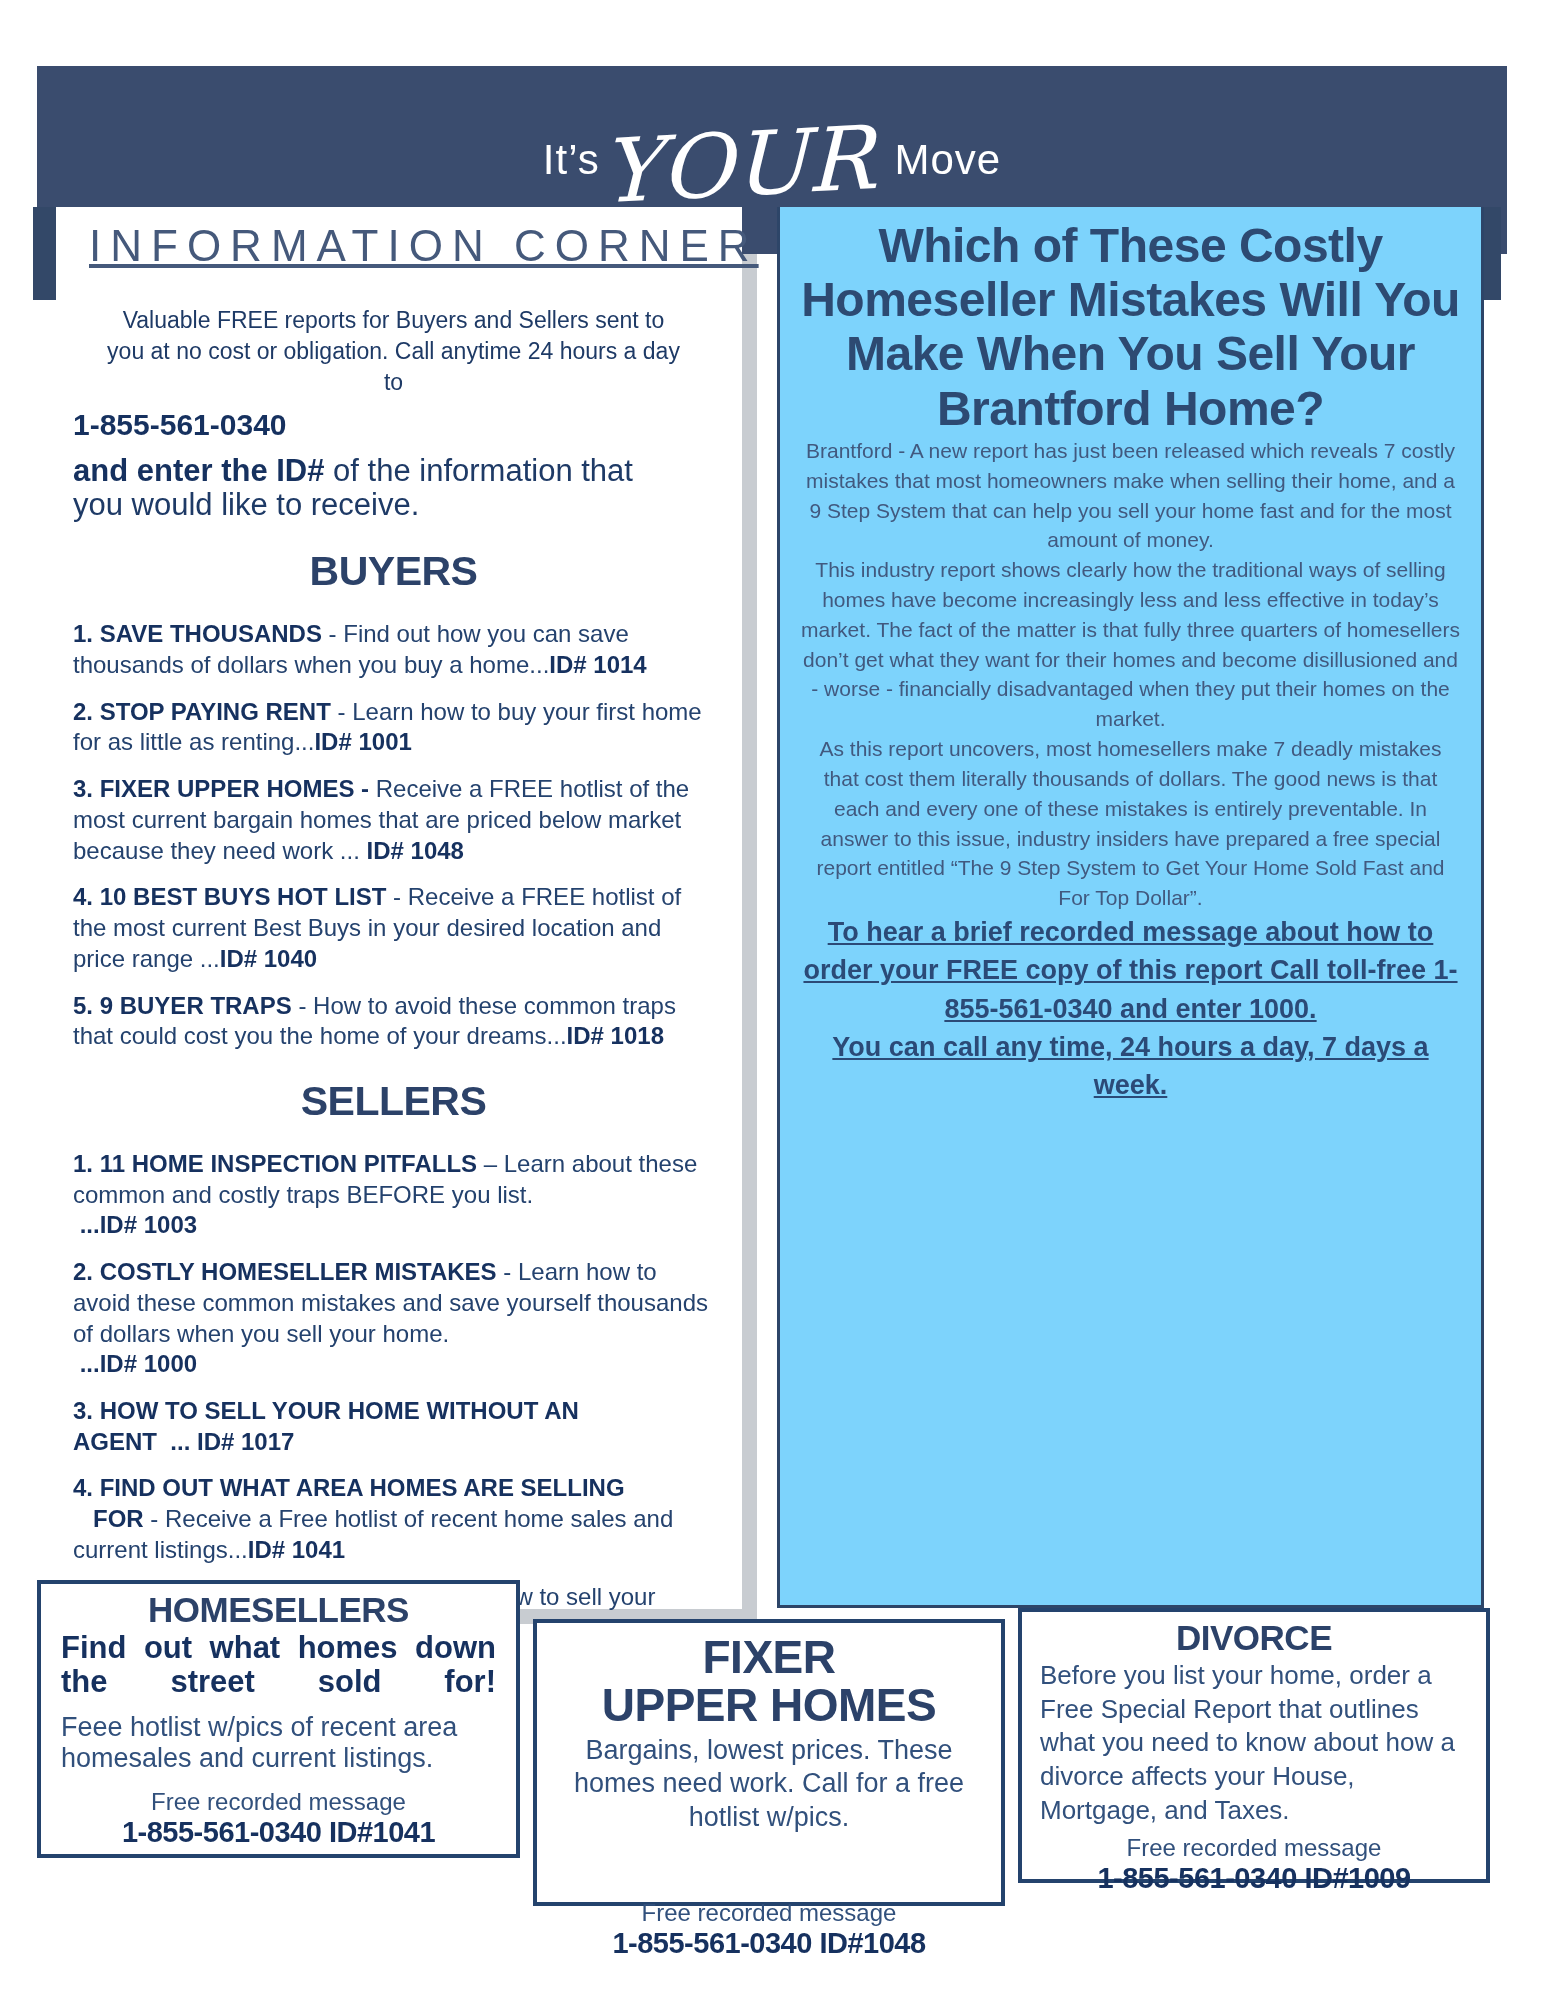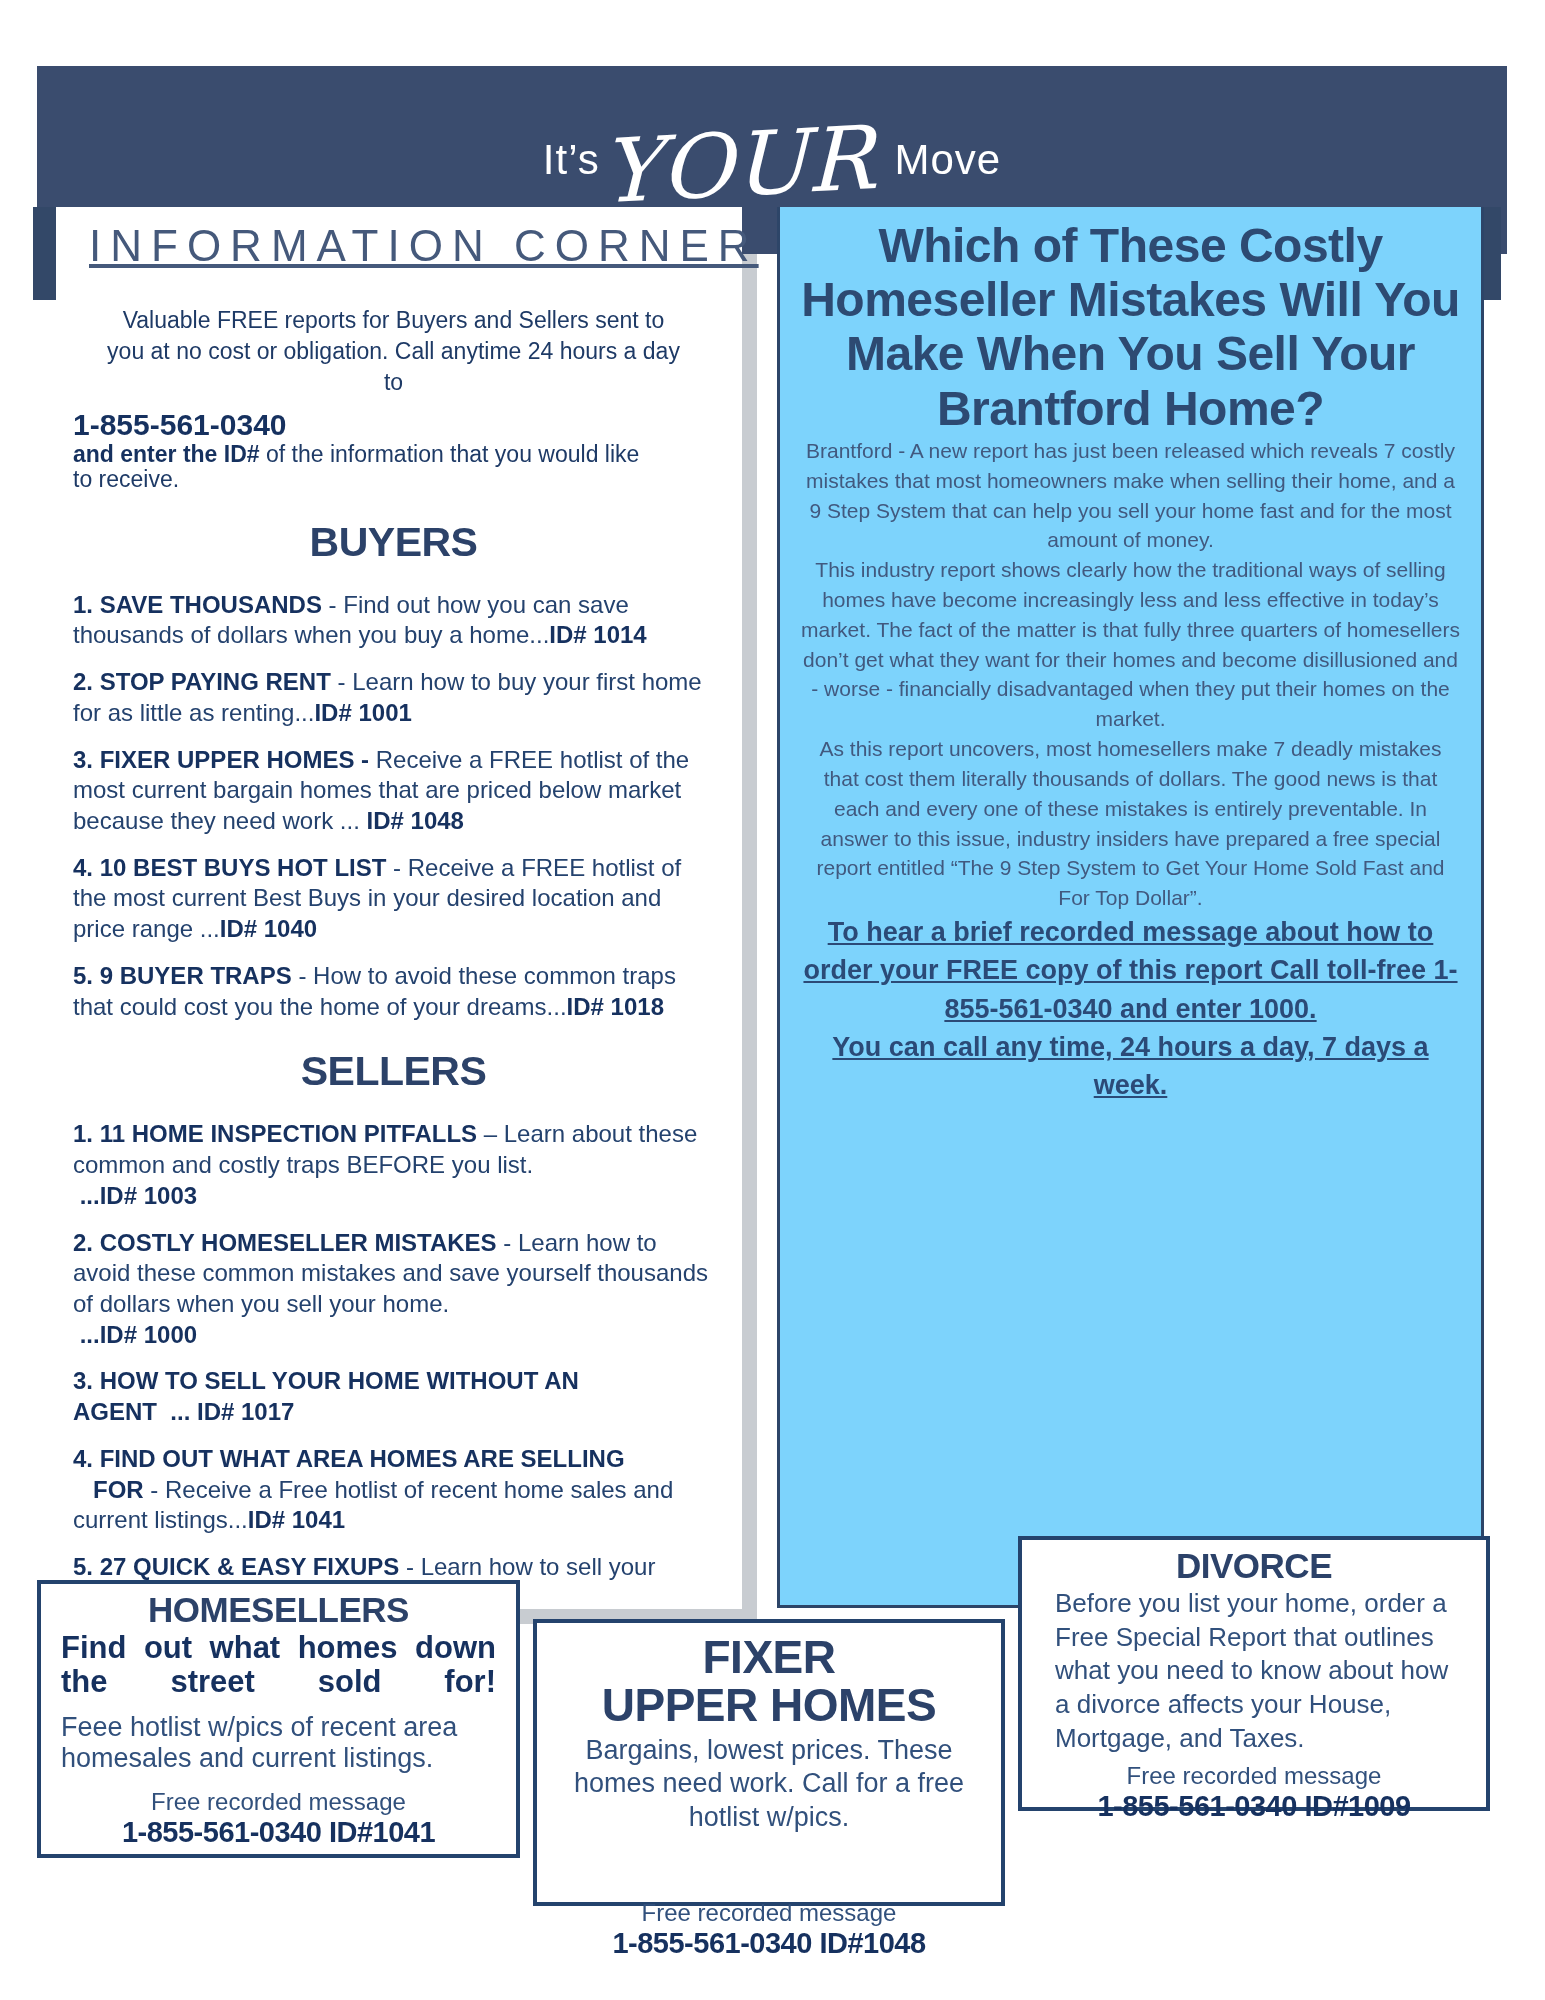--- a/index.html
+++ b/index.html
@@ -50,21 +50,21 @@
     margin-left:16px;white-space:nowrap;text-decoration:underline;
   }
   .intro{
     margin-top:34px;text-align:center;font-size:23px;line-height:1.35;
     color:#1e3a66;padding:0 30px;
   }
   .intro-phone{
     margin-top:10px;text-align:left;font-size:30px;font-weight:700;color:var(--navy-dark);
   }
   .enter-id{
-    font-size:23px;line-height:1.1;color:#1e3a66;padding-right:60px;
+    margin-top:12px;font-size:31px;line-height:1.1;color:#1e3a66;padding-right:60px;
   }
   .enter-id .b{font-weight:700;color:var(--navy-dark);}
   .list-head{
     margin-top:26px;text-align:center;font-size:41px;font-weight:700;
     letter-spacing:-0.5px;color:#2c4269;
   }
   .items{margin-top:24px;}
   .items p{font-size:24px;line-height:1.28;margin-bottom:16px;color:var(--navy-text);}
   .items .b{font-weight:700;color:var(--navy-dark);}
 
@@ -81,21 +81,21 @@
   .article-body p{font-size:21px;line-height:1.42;color:var(--navy-article);}
   .article-bold p{font-size:27px;line-height:1.42;font-weight:700;color:#2b4a77;text-decoration:underline;}
 
   
   .ad{
     background:#fff;border:4px solid var(--border-navy);z-index:2;
     color:var(--navy-text);
   }
   .ad1{left:37px;top:1580px;width:483px;height:278px;padding:8px 20px;}
   .ad2{left:533px;top:1619px;width:472px;height:287px;padding:10px 16px;text-align:center;}
-  .ad3{left:1018px;top:1536px;width:472px;height:275px;padding:8px 33px;}
+  .ad3{left:1018px;top:1608px;width:472px;height:275px;padding:8px 18px;}
   .ad-title{font-size:35px;font-weight:700;letter-spacing:-0.5px;text-align:center;color:#2c4269;line-height:1.05;}
   .ad2 .ad-title{font-size:46px;}
   .ad1-sub{
     font-size:31px;font-weight:700;color:var(--navy-dark);line-height:1.12;
     text-align:justify;text-align-last:justify;margin-top:2px;
   }
   .ad1-body{font-size:27px;line-height:1.15;margin-top:12px;color:#31507c;}
   .ad2-body{font-size:27px;line-height:1.25;margin-top:4px;color:#31507c;}
   .ad3-body{font-size:26px;line-height:1.3;margin-top:2px;color:#31507c;}
   .ad-note{font-size:24px;text-align:center;color:#31507c;}

